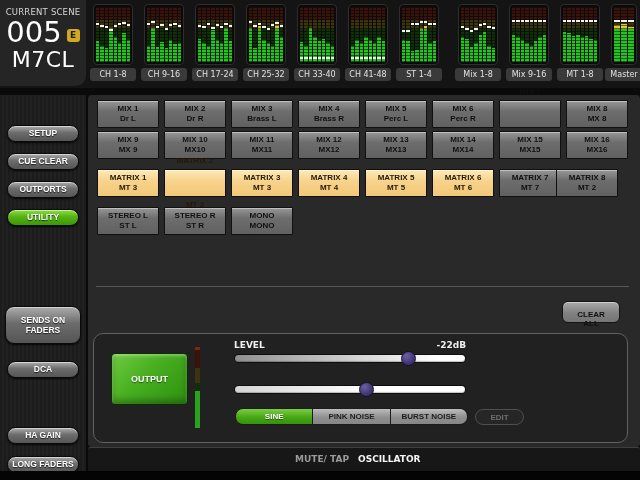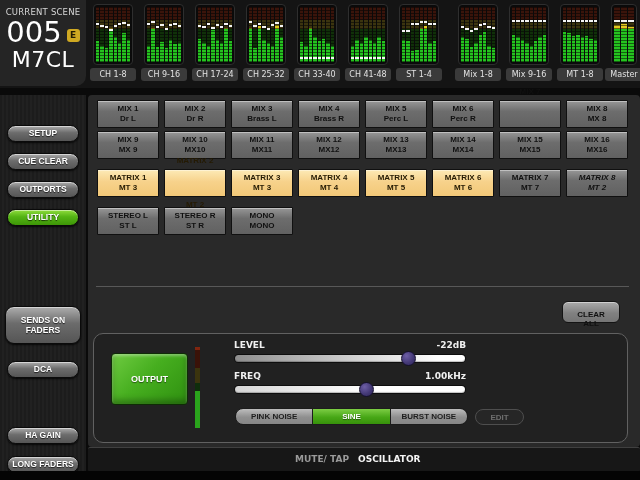--- a/index.html
+++ b/index.html
@@ -622,21 +622,21 @@
           <div>MT 5</div>
         </button>
         <button class="gbtn on" style="left: 344px; top: 74px;">
           <div>MATRIX 6</div>
           <div>MT 6</div>
         </button>
         <button class="gbtn" style="left: 411px; top: 74px;">
           <div>MATRIX 7</div>
           <div>MT 7</div>
         </button>
-        <button class="gbtn" style="left: 478px; top: 74px; font-style: italic;">
+        <button class="gbtn" style="left: 468px; top: 74px;">
           <div>MATRIX 8</div>
           <div>MT 2</div>
         </button>
         <button class="gbtn" style="left: 9px; top: 112px;">
           <div>STEREO L</div>
           <div>ST L</div>
         </button>
         <button class="gbtn" style="left: 76px; top: 112px;">
           <div>STEREO R</div>
           <div>ST R</div>
@@ -656,31 +656,27 @@
         </div>
 
       <div class="srow" style="top:6px;">
         <span>LEVEL</span>
         <span>-22dB</span>
       </div>
       <div class="track level" style="top:21px;" id="levelTrack">
         <div class="handle" id="levelHandle" style="left: calc(75% - 7px);"></div>
       </div>
 
-      <div class="srow" style="top:37px;">
-        <span>FREQ</span>
-        <span>1.00kHz</span>
-      </div>
       <div class="track freq" style="top:52px;" id="freqTrack">
         <div class="handle" id="freqHandle" style="left: calc(57% - 7px);"></div>
       </div>
 
       <div class="waveseg" id="waveseg">
+          <button class="seg on">SINE</button>
           <button class="seg">PINK NOISE</button>
-          <button class="seg on">SINE</button>
           <button class="seg">BURST NOISE</button>
         </div>
       <button class="edit">EDIT</button>
     </div>
   </div>
 
   <div class="bottombar">
     <span class="btab dim" style="left:207px;">MUTE/ TAP</span>
     <span class="btab lit" style="left:270px;">OSCILLATOR</span>
   </div>

